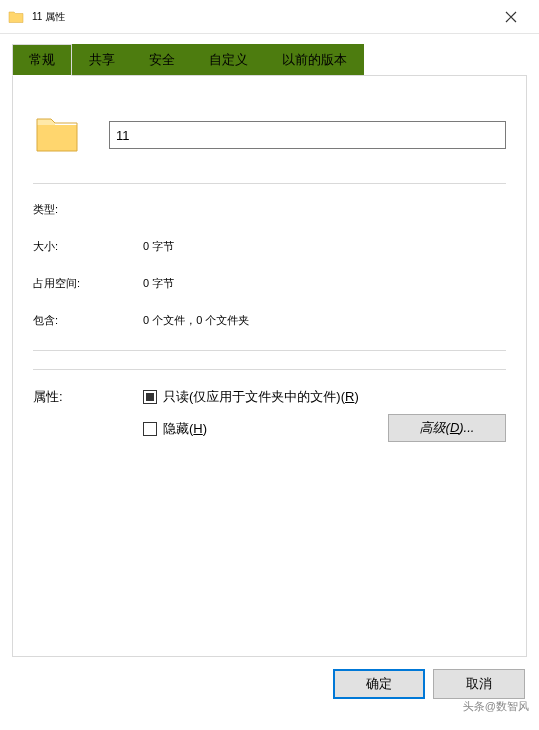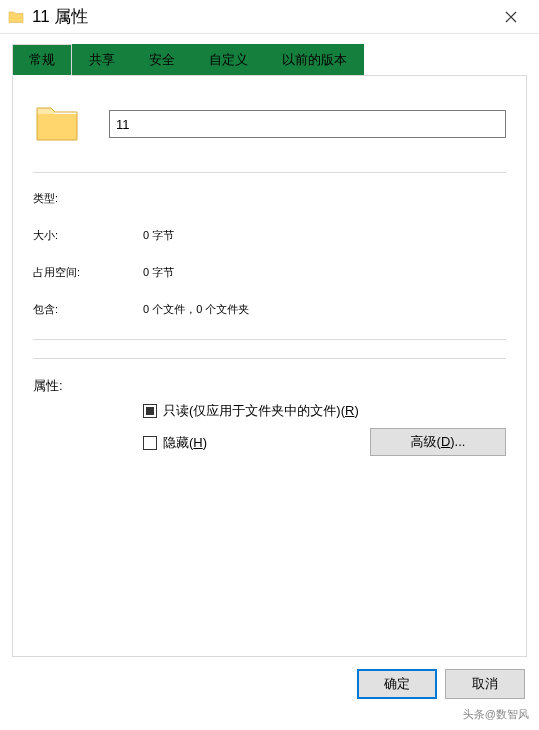--- a/index.html
+++ b/index.html
@@ -18,21 +18,21 @@
       padding: 0 8px;
       border-bottom: 1px solid #e5e5e5;
     }
     .titlebar-icon {
       width: 16px;
       height: 16px;
       margin-right: 8px;
     }
     .titlebar-title {
       flex: 1;
-      font-size: 17px;
+      font-size: 10px;
     }
     .close-btn {
       width: 40px;
       height: 100%;
       display: flex;
       align-items: center;
       justify-content: center;
       cursor: pointer;
     }
     .dialog-body {
@@ -42,32 +42,32 @@
       display: flex;
       position: relative;
       z-index: 2;
     }
     .tab {
       padding: 6px 16px;
       font-size: 13px;
       cursor: pointer;
       border: 1px solid transparent;
       border-bottom: none;
-      background: #15803d;
+      background: #4d7c0f;
       position: relative;
     }
     .tab.active {
       border-color: #d9d9d9;
       border-bottom: 1px solid #fff;
       margin-bottom: -1px;
       z-index: 3;
     }
     .tab-content {
       border: 1px solid #d9d9d9;
-      padding: 24px 20px 80px 20px;
+      padding: 35px 20px 80px 20px;
       min-height: 582px;
       position: relative;
       z-index: 1;
     }
     .header-row {
       display: flex;
       align-items: center;
       gap: 28px;
       margin-bottom: 24px;
     }
@@ -104,42 +104,42 @@
     .attr-section {
       display: flex;
       font-size: 13px;
     }
     .attr-label {
       width: 110px;
       flex-shrink: 0;
     }
     .attr-controls {
       flex: 1;
-      margin-top: 25px;
     }
     .checkbox-row {
       display: flex;
       align-items: center;
       gap: 6px;
       margin-bottom: 14px;
     }
     .checkbox-row .lbl { cursor: pointer; }
     .adv-row {
       display: flex;
       justify-content: flex-end;
       margin-top: -38px;
     }
     .adv-btn {
-      width: 136px;
+      width: 118px;
       height: 28px;
       background: #e1e1e1;
       border: 1px solid #adadad;
       font-size: 13px;
       font-family: inherit;
       cursor: pointer;
+      font-style: italic;
     }
     .checkbox {
       width: 14px;
       height: 14px;
       border: 1px solid #333;
       display: inline-flex;
       align-items: center;
       justify-content: center;
       cursor: pointer;
       flex-shrink: 0;
@@ -151,38 +151,38 @@
       background: #333;
     }
     .underline { text-decoration: underline; }
     .button-row {
       display: flex;
       justify-content: flex-end;
       gap: 8px;
       padding: 12px 14px;
     }
     .btn {
-      width: 80px;
+      width: 92px;
       height: 30px;
       background: #e1e1e1;
       border: 1px solid #adadad;
       font-size: 13px;
       font-family: inherit;
       cursor: pointer;
     }
     .btn.primary {
       border: 2px solid #0078d7;
     }
     .btn.disabled {
       color: #a0a0a0;
       cursor: default;
     }
     .watermark {
       position: absolute;
-      bottom: 8px;
+      bottom: 16px;
       right: 10px;
       font-size: 11px;
       color: #888;
     }
   </style>
 </head>
 <body>
 
 <div class="titlebar">
   <span class="titlebar-icon">

